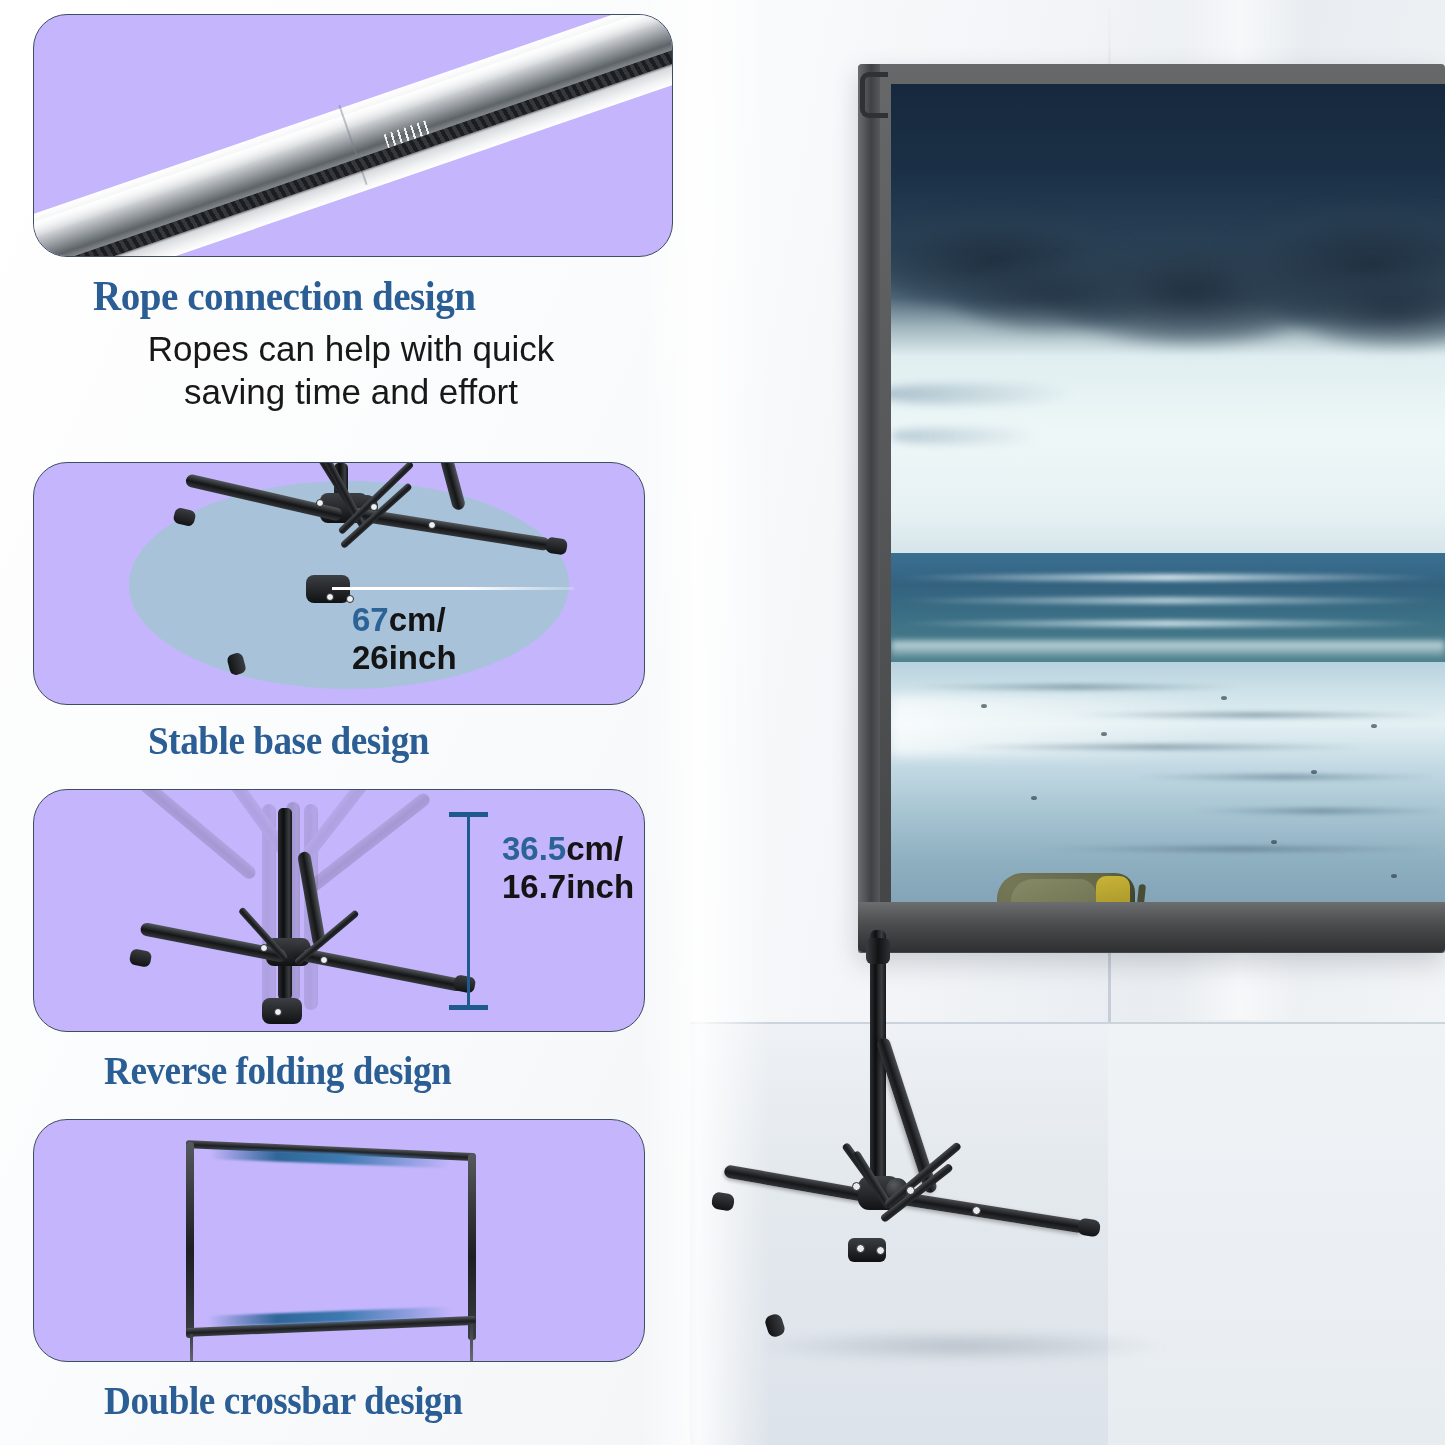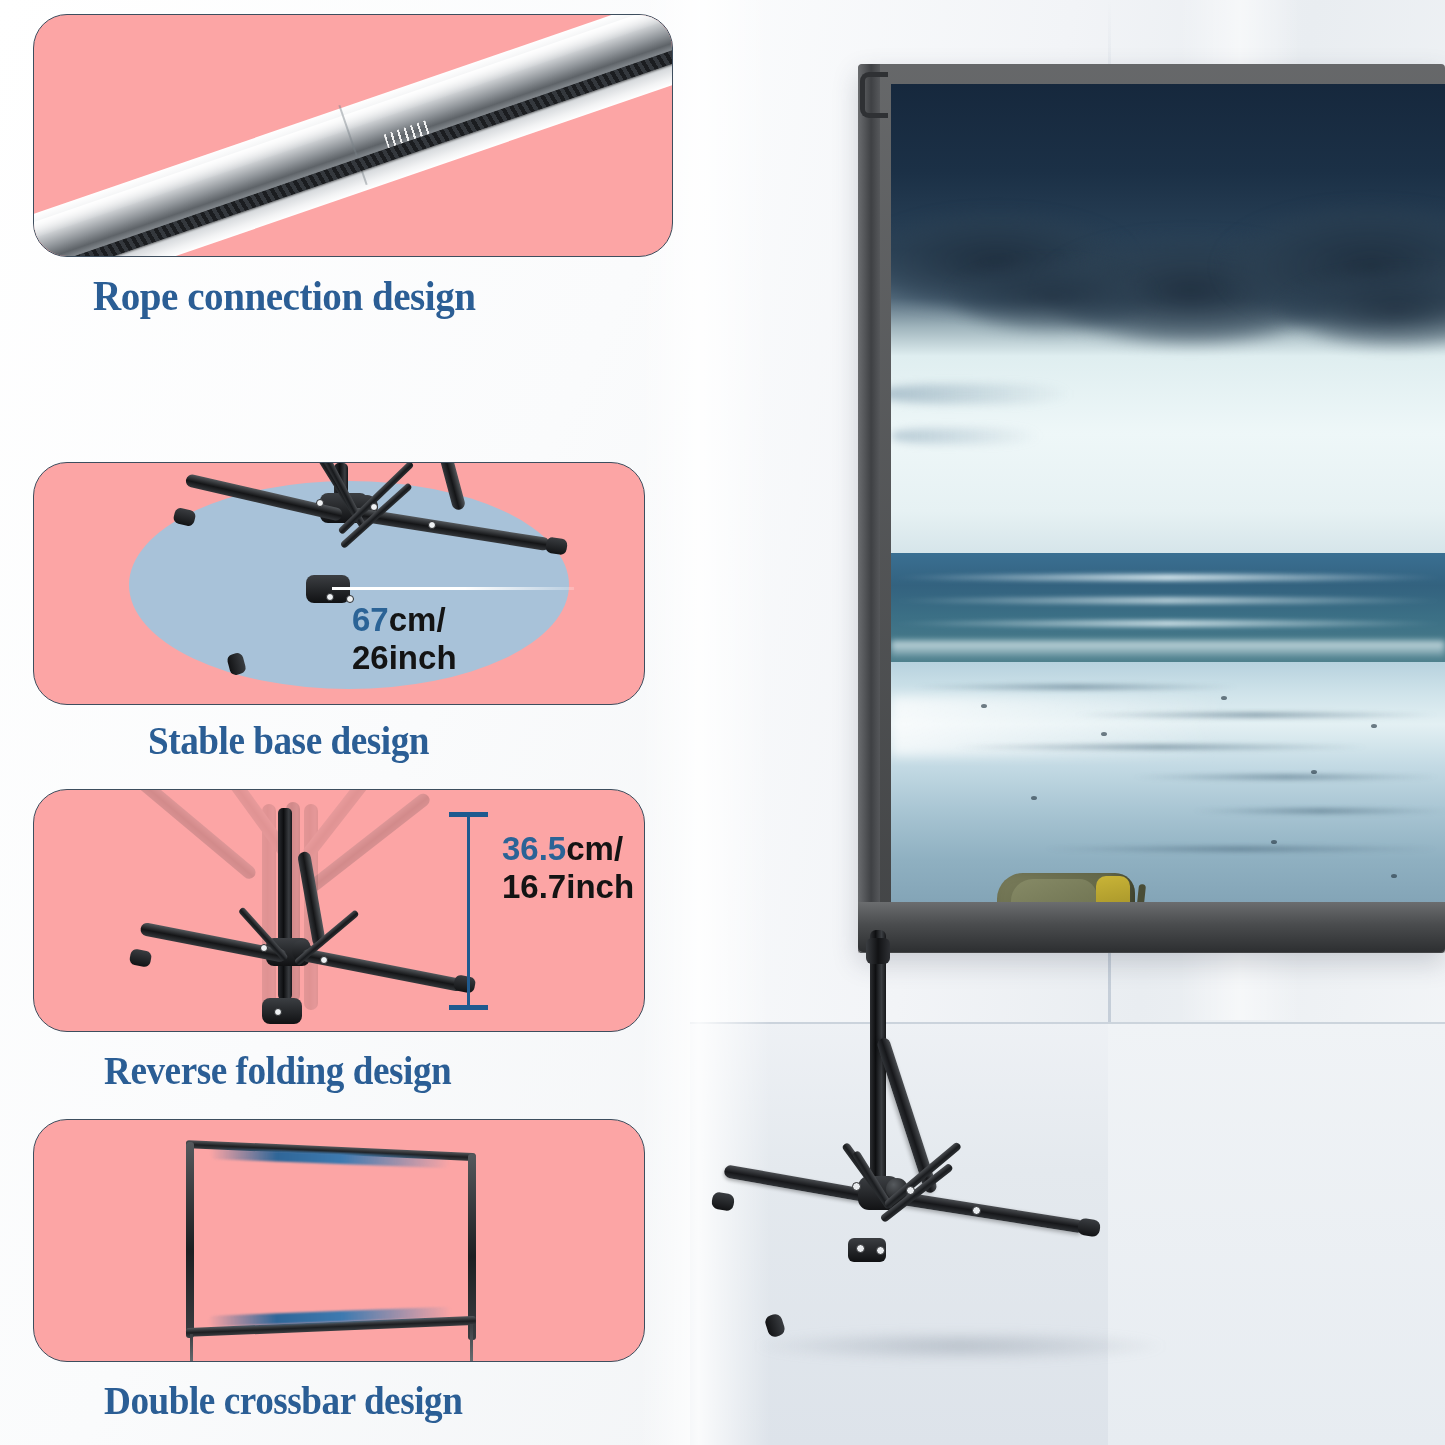--- a/index.html
+++ b/index.html
@@ -44,21 +44,21 @@
   .sheen-2 {
     position:absolute; left:1180px; top:0; width:120px; height:1020px;
     background:linear-gradient(90deg,rgba(255,255,255,0) 0%,rgba(255,255,255,.55) 50%,rgba(255,255,255,0) 100%);
   }
 
   
   .feature-col { position:absolute; left:0; top:0; width:700px; height:1445px; }
 
   .card {
     position:absolute;
-    background:#fca5a5;
+    background:#c4b5fd;
     border:1.6px solid #3d4e5e;
     border-radius:34px;
     overflow:hidden;
     padding-left:8px;
   }
   .card-1 { left:33px; top:14px;   width:640px; height:243px; }
   .card-2 { left:33px; top:462px;  width:612px; height:243px; }
   .card-3 { left:33px; top:789px;  width:612px; height:243px; }
   .card-4 { left:33px; top:1119px; width:612px; height:243px; }
 
@@ -398,20 +398,22 @@
       <div class="pole-hi"></div>
       <div class="pole-seam"></div>
       <div class="pole-knurl"></div>
       <div class="rope-cord"></div>
     </div>
   </div>
 
   <h2 class="heading h1">Rope connection design</h2>
 
   <div class="body-copy">
+    <span>Ropes can help with quick</span>
+    <span>saving time and effort</span>
   </div>
 
   <div class="card card-2">
     <div class="ellipse-blue"></div>
 
     <div class="tpole" style="left:300px; top:0px; height:42px;"></div>
 
     <div class="thub" style="left:286px; top:30px; width:48px; height:30px;"></div>
     <div class="thub" style="left:322px; top:32px; width:22px; height:24px; border-radius:50%;"></div>
 

